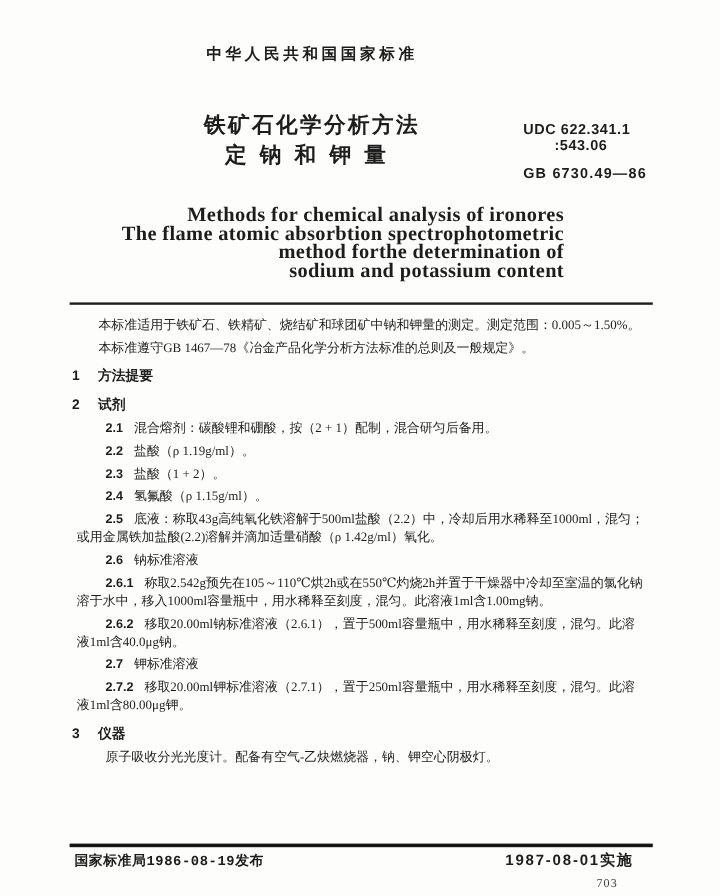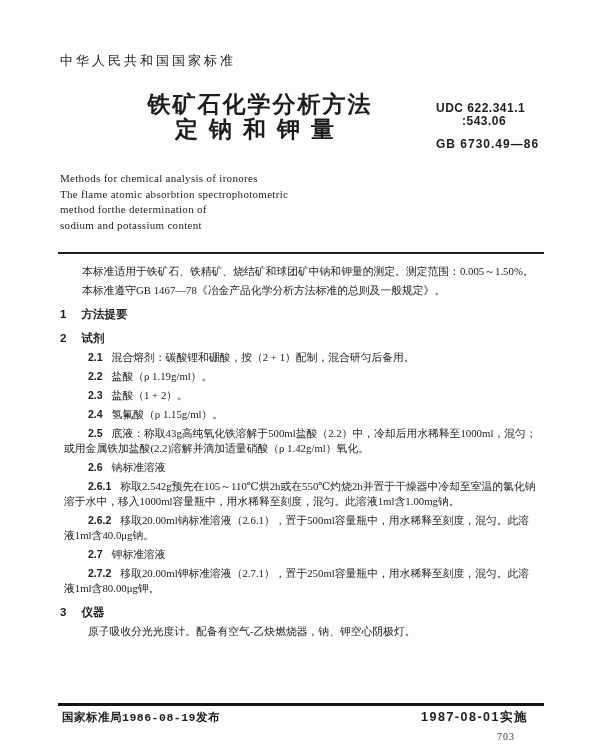--- a/index.html
+++ b/index.html
@@ -11,47 +11,47 @@
   .page {
     position: relative;
     width: 600px; height: 747px;
     background: #fdfdfc;
     color: #1d1d1d;
     overflow: hidden;
   }
 
   
   .header-label {
-    position: absolute; top: 52px; left: 60px; width: 400px;
-    text-align: left;
+    position: absolute; top: 36px; left: 60px; width: 400px;
+    text-align: center;
     font-family: "Liberation Sans", "DejaVu Sans", sans-serif;
-    font-weight: normal; font-size: 13px; letter-spacing: 3px;
+    font-weight: bold; font-size: 13px; letter-spacing: 3px;
   }
   .title-block {
     position: absolute; top: 92px; left: 60px; width: 400px;
     text-align: center;
     font-family: "Liberation Sans", "DejaVu Sans", sans-serif;
     font-weight: bold;
   }
-  .title-block .t-line { font-size: 23px; line-height: 25px; letter-spacing: 2px; }
+  .title-block .t-line { font-size: 18px; line-height: 25px; letter-spacing: 2px; }
   .title-block .t-line3 { letter-spacing: 11px; }
 
   .ref-block {
     position: absolute; top: 102px; left: 436px; width: 150px;
     font-family: "Liberation Sans", "DejaVu Sans", sans-serif;
     font-weight: bold; font-size: 12px; line-height: 13px;
     letter-spacing: 0.5px;
   }
   .ref-block .udc2 { margin-left: 26px; }
   .ref-block .gb-no { margin-top: 10px; letter-spacing: 1px; }
 
   .title-en {
     position: absolute; top: 171px; left: 60px; width: 410px;
-    text-align: left;
-    font-weight: normal; font-size: 11px; line-height: 15.5px;
+    text-align: right;
+    font-weight: bold; font-size: 17px; line-height: 15.5px;
     letter-spacing: 0.3px;
   }
 
   .rule-top {
     position: absolute; top: 252px; left: 58px; width: 486px; height: 2px;
     background: #1d1d1d;
   }
 
   
   .content {

